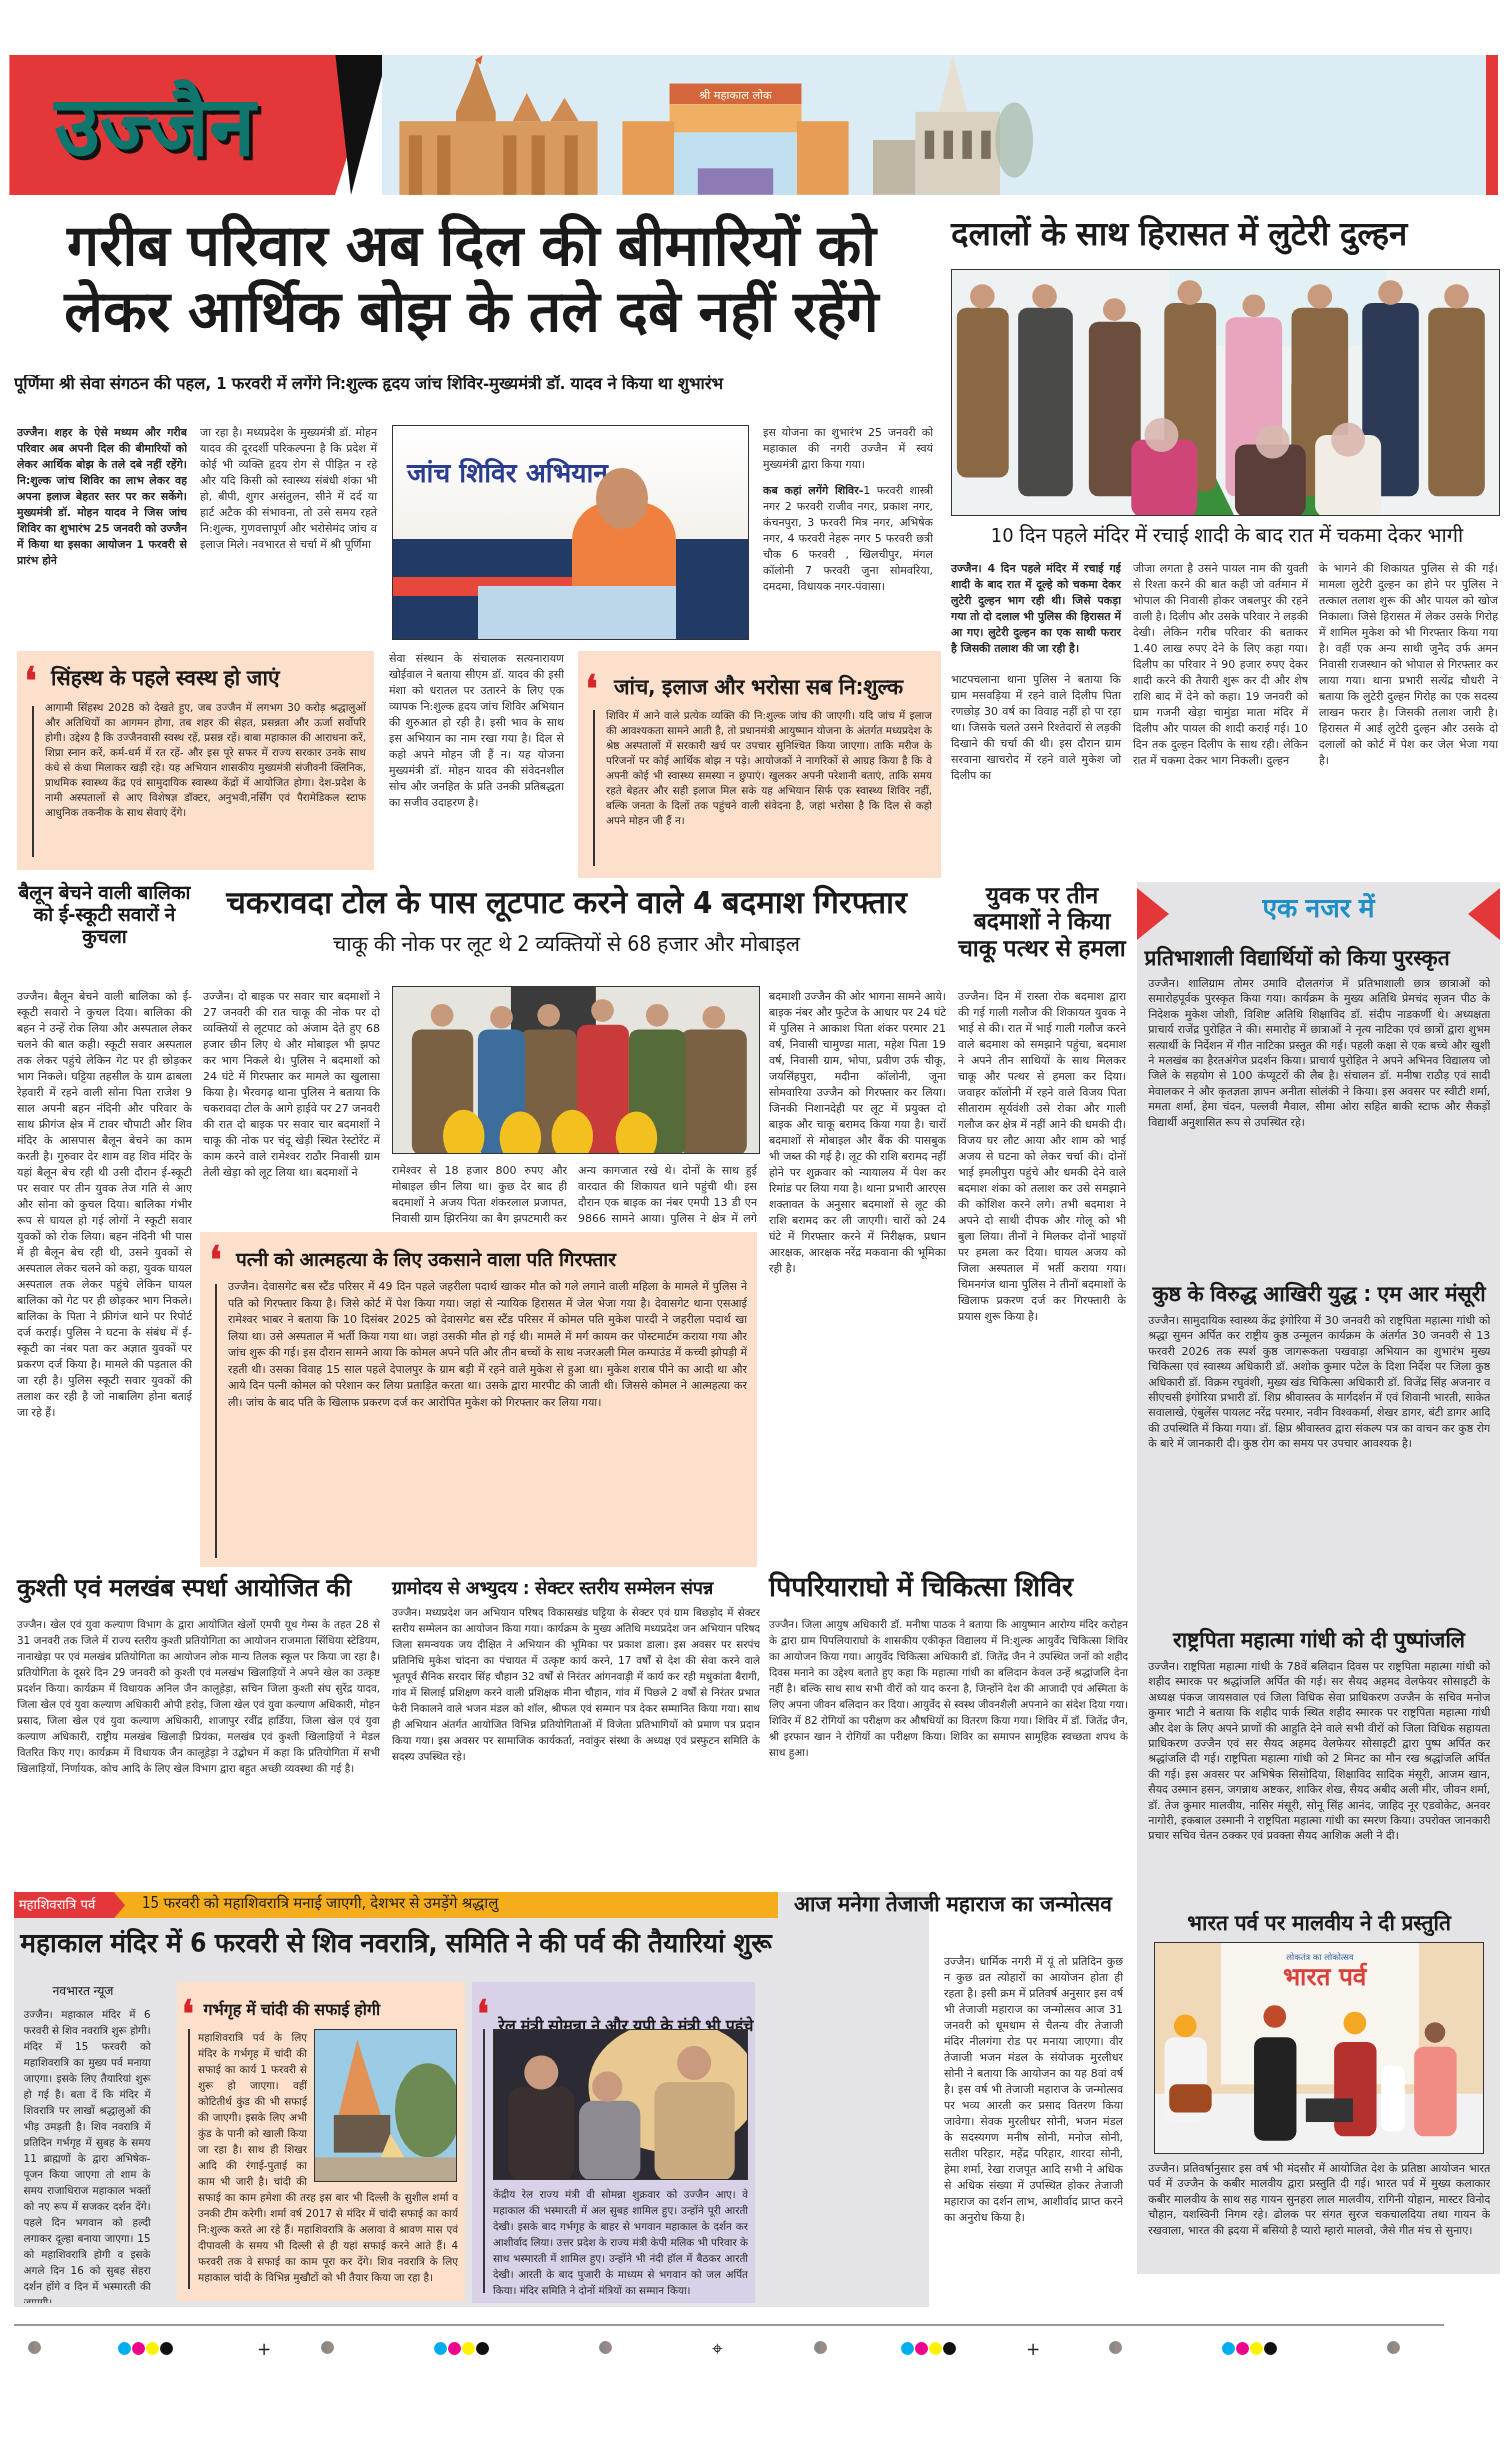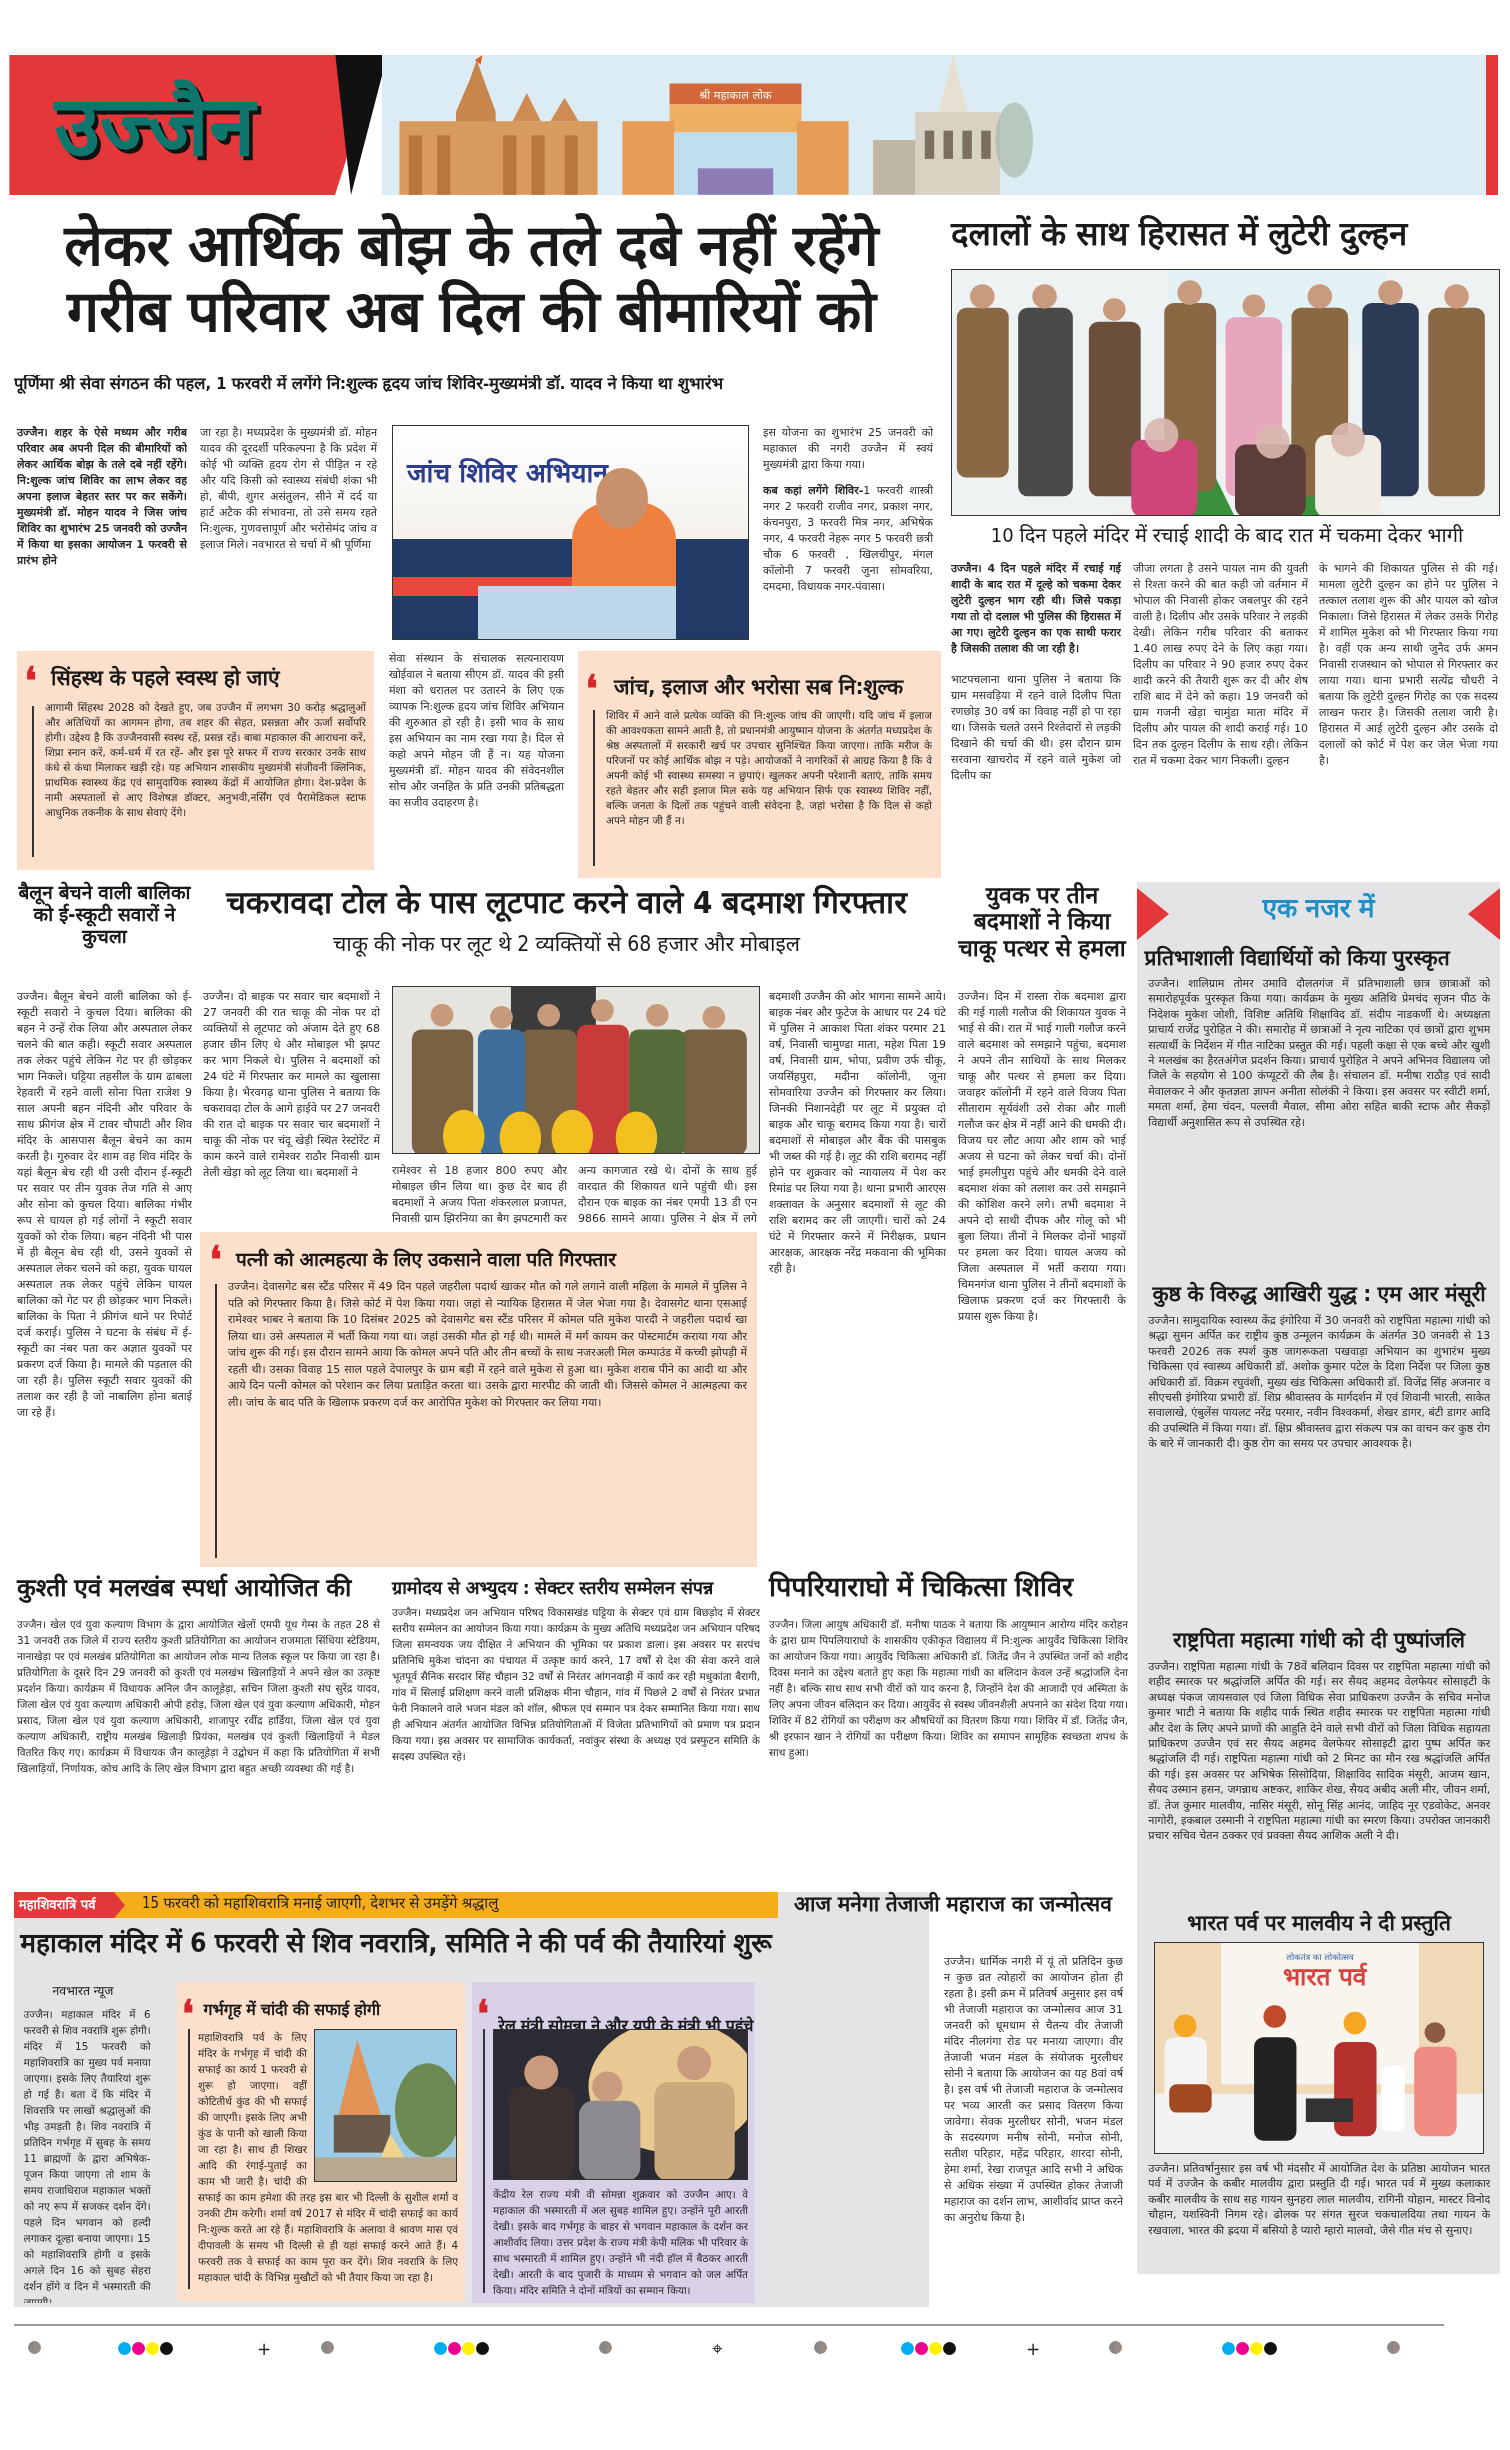--- a/index.html
+++ b/index.html
@@ -67,22 +67,22 @@
         </g>
       <rect x="0" y="90" width="45" height="58" fill="#bfb6a4"></rect>
       <ellipse cx="150" cy="90" rx="20" ry="40" fill="#9fb39a" opacity="0.6"></ellipse>
     </svg>
 
   </div>
   <div id="mast-edge" class="abs"></div>
 </div>
 
 <div class="abs hd" style="left:14px;top:212px;width:915px;font-size:57px;text-align:center;line-height:66px">
+  <div>गरीब परिवार अब दिल की बीमारियों को</div>
   <div>लेकर आर्थिक बोझ के तले दबे नहीं रहेंगे</div>
-  <div>गरीब परिवार अब दिल की बीमारियों को</div>
 </div>
 <div class="abs hd" style="left:14px;top:375px;width:920px;font-size:16.5px;white-space:nowrap;overflow:hidden">पूर्णिमा श्री सेवा संगठन की पहल, 1 फरवरी में लगेंगे नि:शुल्क हृदय जांच शिविर-मुख्यमंत्री डॉ. यादव ने किया था शुभारंभ</div>
 
 <div class="abs txt" style="left:17px;top:425px;width:170px;height:208px;font-weight:bold">उज्जैन। शहर के ऐसे मध्यम और गरीब परिवार अब अपनी दिल की बीमारियों को लेकर आर्थिक बोझ के तले दबे नहीं रहेंगे। नि:शुल्क जांच शिविर का लाभ लेकर वह अपना इलाज बेहतर स्तर पर कर सकेंगे। मुख्यमंत्री डॉ. मोहन यादव ने जिस जांच शिविर का शुभारंभ 25 जनवरी को उज्जैन में किया था इसका आयोजन 1 फरवरी से प्रारंभ होने</div>
 <div class="abs txt" style="left:200px;top:425px;width:177px;height:208px">जा रहा है। मध्यप्रदेश के मुख्यमंत्री डॉ. मोहन यादव की दूरदर्शी परिकल्पना है कि प्रदेश में कोई भी व्यक्ति हृदय रोग से पीड़ित न रहे और यदि किसी को स्वास्थ्य संबंधी शंका भी हो, बीपी, शुगर असंतुलन, सीने में दर्द या हार्ट अटैक की संभावना, तो उसे समय रहते नि:शुल्क, गुणवत्तापूर्ण और भरोसेमंद जांच व इलाज मिले। नवभारत से चर्चा में श्री पूर्णिमा</div>
 
 <div class="photo" style="left:392px;top:425px;width:357px;height:215px;background:#223a66">
   <div style="position:absolute;left:0;top:0;width:100%;height:113px;background:linear-gradient(#fff 0,#f4f1ec 100%)"></div>
   <div style="position:absolute;left:14px;top:28px;font-size:26.4px;font-weight:bold;color:#2a3d8f">जांच शिविर अभियान</div>
   <div style="position:absolute;left:0;top:151px;width:245px;height:19px;background:#e8483b"></div>
@@ -245,21 +245,21 @@
 <div class="abs txt" style="left:17px;top:1616px;width:363px;height:269px;font-size:10.4px;line-height:16px">उज्जैन। खेल एवं युवा कल्याण विभाग के द्वारा आयोजित खेलों एमपी यूथ गेम्स के तहत 28 से 31 जनवरी तक जिले में राज्य स्तरीय कुश्ती प्रतियोगिता का आयोजन राजमाता सिंधिया स्टेडियम, नानाखेड़ा पर एवं मलखंब प्रतियोगिता का आयोजन लोक मान्य तिलक स्कूल पर किया जा रहा है। प्रतियोगिता के दूसरे दिन 29 जनवरी को कुश्ती एवं मलखंभ खिलाड़ियों ने अपने खेल का उत्कृष्ट प्रदर्शन किया। कार्यक्रम में विधायक अनिल जैन कालूहेड़ा, सचिन जिला कुश्ती संघ सुरेंद्र यादव, जिला खेल एवं युवा कल्याण अधिकारी ओपी हरोड़, जिला खेल एवं युवा कल्याण अधिकारी, मोहन प्रसाद, जिला खेल एवं युवा कल्याण अधिकारी, शाजापुर रवींद्र हार्डिया, जिला खेल एवं युवा कल्याण अधिकारी, राष्ट्रीय मलखंब खिलाड़ी प्रियंका, मलखंब एवं कुश्ती खिलाड़ियों ने मेडल वितरित किए गए। कार्यक्रम में विधायक जैन कालूहेड़ा ने उद्बोधन में कहा कि प्रतियोगिता में सभी खिलाड़ियों, निर्णायक, कोच आदि के लिए खेल विभाग द्वारा बहुत अच्छी व्यवस्था की गई है।</div>
 
 <div class="abs hd" style="left:392px;top:1578px;width:368px;font-size:18px">ग्रामोदय से अभ्युदय : सेक्टर स्तरीय सम्मेलन संपन्न</div>
 <div class="abs txt" style="left:392px;top:1604px;width:368px;height:278px;font-size:10.4px;line-height:16px">उज्जैन। मध्यप्रदेश जन अभियान परिषद विकासखंड घट्टिया के सेक्टर एवं ग्राम बिछड़ोद में सेक्टर स्तरीय सम्मेलन का आयोजन किया गया। कार्यक्रम के मुख्य अतिथि मध्यप्रदेश जन अभियान परिषद जिला समन्वयक जय दीक्षित ने अभियान की भूमिका पर प्रकाश डाला। इस अवसर पर सरपंच प्रतिनिधि मुकेश चांदना का पंचायत में उत्कृष्ट कार्य करने, 17 वर्षों से देश की सेवा करने वाले भूतपूर्व सैनिक सरदार सिंह चौहान 32 वर्षों से निरंतर आंगनवाड़ी में कार्य कर रही मधुकांता बैरागी, गांव में सिलाई प्रशिक्षण करने वाली प्रशिक्षक मीना चौहान, गांव में पिछले 2 वर्षों से निरंतर प्रभात फेरी निकालने वाले भजन मंडल को शॉल, श्रीफल एवं सम्मान पत्र देकर सम्मानित किया गया। साथ ही अभियान अंतर्गत आयोजित विभिन्न प्रतियोगिताओं में विजेता प्रतिभागियों को प्रमाण पत्र प्रदान किया गया। इस अवसर पर सामाजिक कार्यकर्ता, नवांकुर संस्था के अध्यक्ष एवं प्रस्फुटन समिति के सदस्य उपस्थित रहे।</div>
 
 <div class="abs hd" style="left:769px;top:1571px;width:359px;font-size:27px;font-weight:bold">पिपरियाराघो में चिकित्सा शिविर</div>
 <div class="abs txt" style="left:769px;top:1616px;width:359px;height:253px;font-size:10.4px;line-height:16px">उज्जैन। जिला आयुष अधिकारी डॉ. मनीषा पाठक ने बताया कि आयुष्मान आरोग्य मंदिर करोहन के द्वारा ग्राम पिपलियाराघो के शासकीय एकीकृत विद्यालय में नि:शुल्क आयुर्वेद चिकित्सा शिविर का आयोजन किया गया। आयुर्वेद चिकित्सा अधिकारी डॉ. जितेंद्र जैन ने उपस्थित जनों को शहीद दिवस मनाने का उद्देश्य बताते हुए कहा कि महात्मा गांधी का बलिदान केवल उन्हें श्रद्धांजलि देना नहीं है। बल्कि साथ साथ सभी वीरों को याद करना है, जिन्होंने देश की आजादी एवं अस्मिता के लिए अपना जीवन बलिदान कर दिया। आयुर्वेद से स्वस्थ जीवनशैली अपनाने का संदेश दिया गया। शिविर में 82 रोगियों का परीक्षण कर औषधियों का वितरण किया गया। शिविर में डॉ. जितेंद्र जैन, श्री इरफान खान ने रोगियों का परीक्षण किया। शिविर का समापन सामूहिक स्वच्छता शपथ के साथ हुआ।</div>
 
 <div class="abs grey" style="left:14px;top:1892px;width:915px;height:415px"></div>
 <div class="abs" style="left:14px;top:1892px;width:764px;height:26.4px;background:#f6ad1c"></div>
-<div class="abs" style="left:14px;top:1892px;width:111px;height:26.4px;background:#e3373a;clip-path:polygon(0 0,90% 0,100% 50%,90% 100%,0 100%);color:#fff;font-size:13.2px;font-weight:bold;line-height:26.4px;padding-left:4.7px">महाशिवरात्रि पर्व</div>
+<div class="abs" style="left:14px;top:1892px;width:111px;height:26.4px;background:#e3373a;clip-path:polygon(0 0,90% 0,100% 50%,90% 100%,0 100%);color:#fff;font-size:13.2px;font-weight:normal;line-height:26.4px;padding-left:4.7px">महाशिवरात्रि पर्व</div>
 <div class="abs hd" style="left:142px;top:1895px;font-size:15px;font-weight:normal;color:#222">15 फरवरी को महाशिवरात्रि मनाई जाएगी, देशभर से उमड़ेंगे श्रद्धालु</div>
 <div class="abs hd" style="left:14px;top:1928px;width:764px;font-size:26.4px;text-align:center">महाकाल मंदिर में 6 फरवरी से शिव नवरात्रि, समिति ने की पर्व की तैयारियां शुरू</div>
 
 <div class="abs hd" style="left:17px;top:1984px;width:132px;font-size:12.3px;text-align:center;font-weight:normal">नवभारत न्यूज</div>
 <div class="abs txt" style="left:23.6px;top:2006px;width:127px;height:297px;font-size:10.4px;line-height:16px">उज्जैन। महाकाल मंदिर में 6 फरवरी से शिव नवरात्रि शुरू होगी। मंदिर में 15 फरवरी को महाशिवरात्रि का मुख्य पर्व मनाया जाएगा। इसके लिए तैयारियां शुरू हो गई है। बता दें कि मंदिर में शिवरात्रि पर लाखों श्रद्धालुओं की भीड़ उमड़ती है। शिव नवरात्रि में प्रतिदिन गर्भगृह में सुबह के समय 11 ब्राह्मणों के द्वारा अभिषेक-पूजन किया जाएगा तो शाम के समय राजाधिराज महाकाल भक्तों को नए रूप में सजकर दर्शन देंगे। पहले दिन भगवान को हल्दी लगाकर दूल्हा बनाया जाएगा। 15 को महाशिवरात्रि होगी व इसके अगले दिन 16 को सुबह सेहरा दर्शन होंगे व दिन में भस्मारती की जाएगी।</div>
 
 <div class="abs peach" style="left:177px;top:1982px;width:288px;height:319px">
   <span class="quote abs" style="left:4.7px;top:13.2px">❛</span>
   <div class="abs hd" style="left:26.4px;top:19px;font-size:16px">गर्भगृह में चांदी की सफाई होगी</div>
   <div class="vline" style="left:11.3px;top:47px;height:260px"></div>

